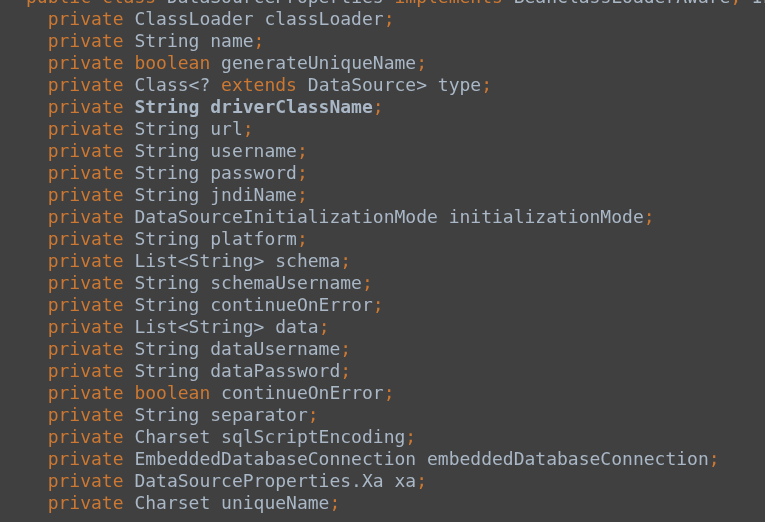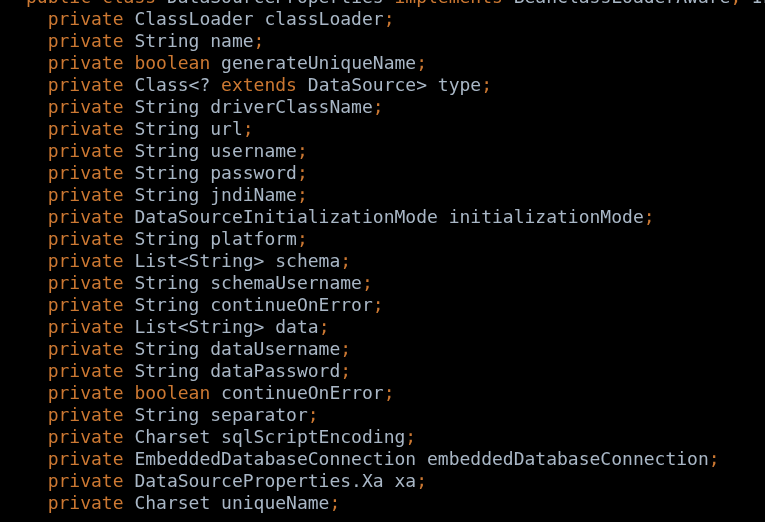--- a/index.html
+++ b/index.html
@@ -55,30 +55,30 @@
     font-size: 17px;
     color: #b9b9b9;
     letter-spacing: 0.2px;
     white-space: pre;
     user-select: none;
   }
 </style>
 </head>
 <body>
 
-<div id="screenshot" style="background: #000000;">
+<div id="screenshot" style="background: #404040;">
 
   <div id="code-editor">
     <div id="code-lines" style="color: rgb(169, 183, 198);">
         <div class="code-line"><span class="tok-kw" style="color: rgb(204, 120, 50);">public</span><span class="tok-plain" style="color: rgb(169, 183, 198);"> </span><span class="tok-kw" style="color: rgb(204, 120, 50);">class</span><span class="tok-id" style="color: rgb(169, 183, 198);"> DataSourceProperties </span><span class="tok-kw" style="color: rgb(204, 120, 50);">implements</span><span class="tok-id" style="color: rgb(169, 183, 198);"> BeanClassLoaderAware</span><span class="tok-punc" style="color: rgb(204, 120, 50);">,</span><span class="tok-id" style="color: rgb(169, 183, 198);"> Init</span></div>
         <div class="code-line"><span class="tok-plain" style="color: rgb(169, 183, 198);">  </span><span class="tok-kw" style="color: rgb(204, 120, 50);">private</span><span class="tok-id" style="color: rgb(169, 183, 198);"> ClassLoader classLoader</span><span class="tok-punc" style="color: rgb(204, 120, 50);">;</span></div>
         <div class="code-line"><span class="tok-plain" style="color: rgb(169, 183, 198);">  </span><span class="tok-kw" style="color: rgb(204, 120, 50);">private</span><span class="tok-id" style="color: rgb(169, 183, 198);"> String name</span><span class="tok-punc" style="color: rgb(204, 120, 50);">;</span></div>
         <div class="code-line"><span class="tok-plain" style="color: rgb(169, 183, 198);">  </span><span class="tok-kw" style="color: rgb(204, 120, 50);">private</span><span class="tok-plain" style="color: rgb(169, 183, 198);"> </span><span class="tok-kw" style="color: rgb(204, 120, 50);">boolean</span><span class="tok-id" style="color: rgb(169, 183, 198);"> generateUniqueName</span><span class="tok-punc" style="color: rgb(204, 120, 50);">;</span></div>
         <div class="code-line"><span class="tok-plain" style="color: rgb(169, 183, 198);">  </span><span class="tok-kw" style="color: rgb(204, 120, 50);">private</span><span class="tok-id" style="color: rgb(169, 183, 198);"> Class&lt;? </span><span class="tok-kw" style="color: rgb(204, 120, 50);">extends</span><span class="tok-id" style="color: rgb(169, 183, 198);"> DataSource&gt; type</span><span class="tok-punc" style="color: rgb(204, 120, 50);">;</span></div>
-        <div class="code-line"><span class="tok-plain" style="color: rgb(169, 183, 198);">  </span><span class="tok-kw" style="color: rgb(204, 120, 50);">private</span><span class="tok-id" style="color: rgb(169, 183, 198);"> String driverClassName</span><span class="tok-punc" style="color: rgb(204, 120, 50);">;</span></div>
+        <div class="code-line"><span class="tok-plain" style="color: rgb(169, 183, 198);">  </span><span class="tok-kw" style="color: rgb(204, 120, 50);">private</span><span class="tok-id" style="color: rgb(169, 183, 198); font-weight: bold;"> String driverClassName</span><span class="tok-punc" style="color: rgb(204, 120, 50);">;</span></div>
         <div class="code-line"><span class="tok-plain" style="color: rgb(169, 183, 198);">  </span><span class="tok-kw" style="color: rgb(204, 120, 50);">private</span><span class="tok-id" style="color: rgb(169, 183, 198);"> String url</span><span class="tok-punc" style="color: rgb(204, 120, 50);">;</span></div>
         <div class="code-line"><span class="tok-plain" style="color: rgb(169, 183, 198);">  </span><span class="tok-kw" style="color: rgb(204, 120, 50);">private</span><span class="tok-id" style="color: rgb(169, 183, 198);"> String username</span><span class="tok-punc" style="color: rgb(204, 120, 50);">;</span></div>
         <div class="code-line"><span class="tok-plain" style="color: rgb(169, 183, 198);">  </span><span class="tok-kw" style="color: rgb(204, 120, 50);">private</span><span class="tok-id" style="color: rgb(169, 183, 198);"> String password</span><span class="tok-punc" style="color: rgb(204, 120, 50);">;</span></div>
         <div class="code-line"><span class="tok-plain" style="color: rgb(169, 183, 198);">  </span><span class="tok-kw" style="color: rgb(204, 120, 50);">private</span><span class="tok-id" style="color: rgb(169, 183, 198);"> String jndiName</span><span class="tok-punc" style="color: rgb(204, 120, 50);">;</span></div>
         <div class="code-line"><span class="tok-plain" style="color: rgb(169, 183, 198);">  </span><span class="tok-kw" style="color: rgb(204, 120, 50);">private</span><span class="tok-id" style="color: rgb(169, 183, 198);"> DataSourceInitializationMode initializationMode</span><span class="tok-punc" style="color: rgb(204, 120, 50);">;</span></div>
         <div class="code-line"><span class="tok-plain" style="color: rgb(169, 183, 198);">  </span><span class="tok-kw" style="color: rgb(204, 120, 50);">private</span><span class="tok-id" style="color: rgb(169, 183, 198);"> String platform</span><span class="tok-punc" style="color: rgb(204, 120, 50);">;</span></div>
         <div class="code-line"><span class="tok-plain" style="color: rgb(169, 183, 198);">  </span><span class="tok-kw" style="color: rgb(204, 120, 50);">private</span><span class="tok-id" style="color: rgb(169, 183, 198); margin-top: 26px;"> List&lt;String&gt; schema</span><span class="tok-punc" style="color: rgb(204, 120, 50);">;</span></div>
         <div class="code-line"><span class="tok-plain" style="color: rgb(169, 183, 198);">  </span><span class="tok-kw" style="color: rgb(204, 120, 50);">private</span><span class="tok-id" style="color: rgb(169, 183, 198);"> String schemaUsername</span><span class="tok-punc" style="color: rgb(204, 120, 50);">;</span></div>
         <div class="code-line"><span class="tok-plain" style="color: rgb(169, 183, 198);">  </span><span class="tok-kw" style="color: rgb(204, 120, 50);">private</span><span class="tok-id" style="color: rgb(169, 183, 198);"> String continueOnError</span><span class="tok-punc" style="color: rgb(204, 120, 50);">;</span></div>
         <div class="code-line"><span class="tok-plain" style="color: rgb(169, 183, 198);">  </span><span class="tok-kw" style="color: rgb(204, 120, 50);">private</span><span class="tok-id" style="color: rgb(169, 183, 198);"> List&lt;String&gt; data</span><span class="tok-punc" style="color: rgb(204, 120, 50);">;</span></div>

